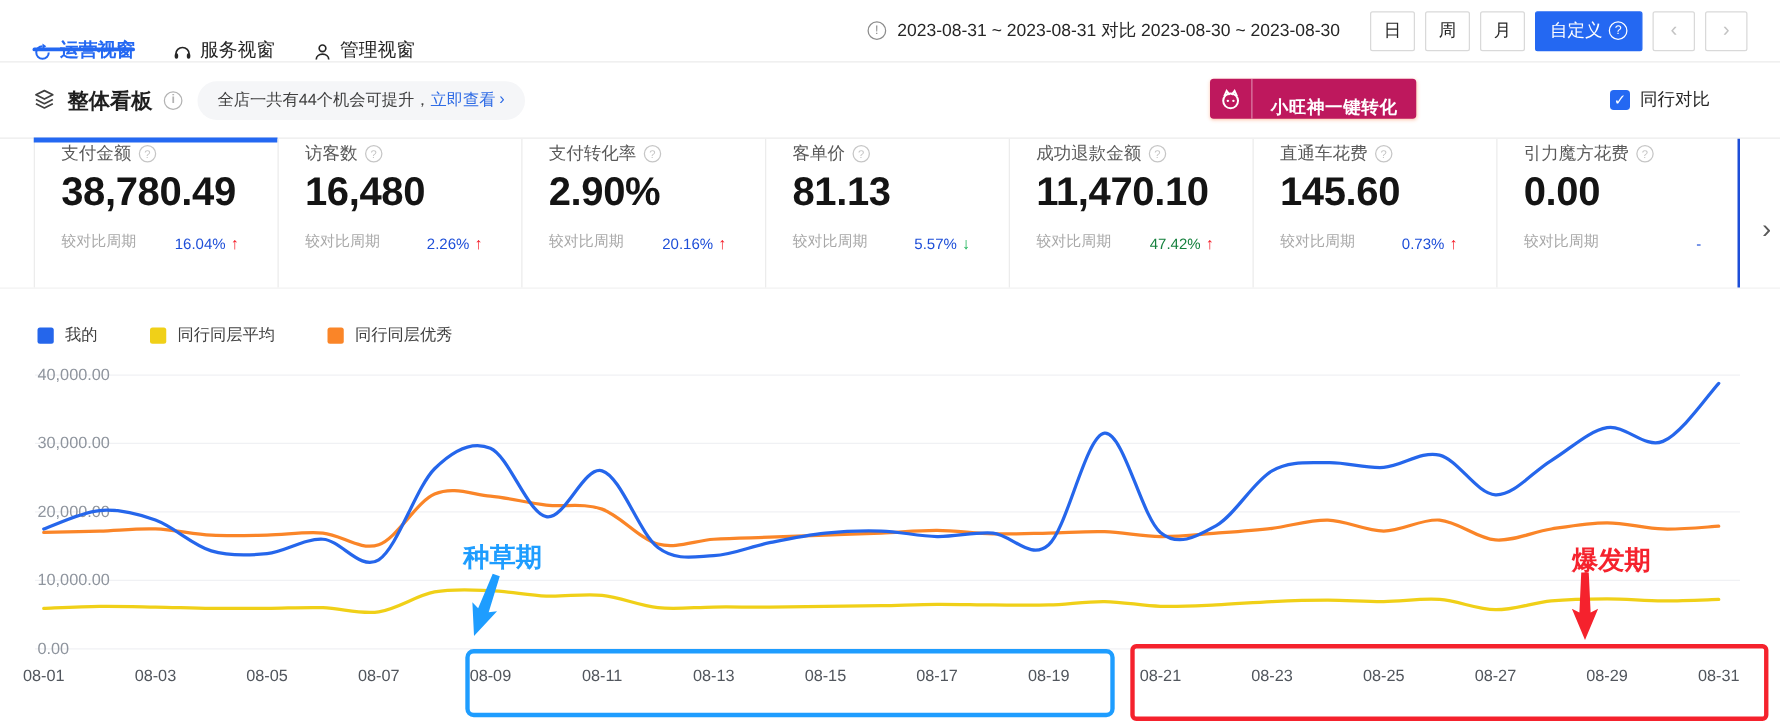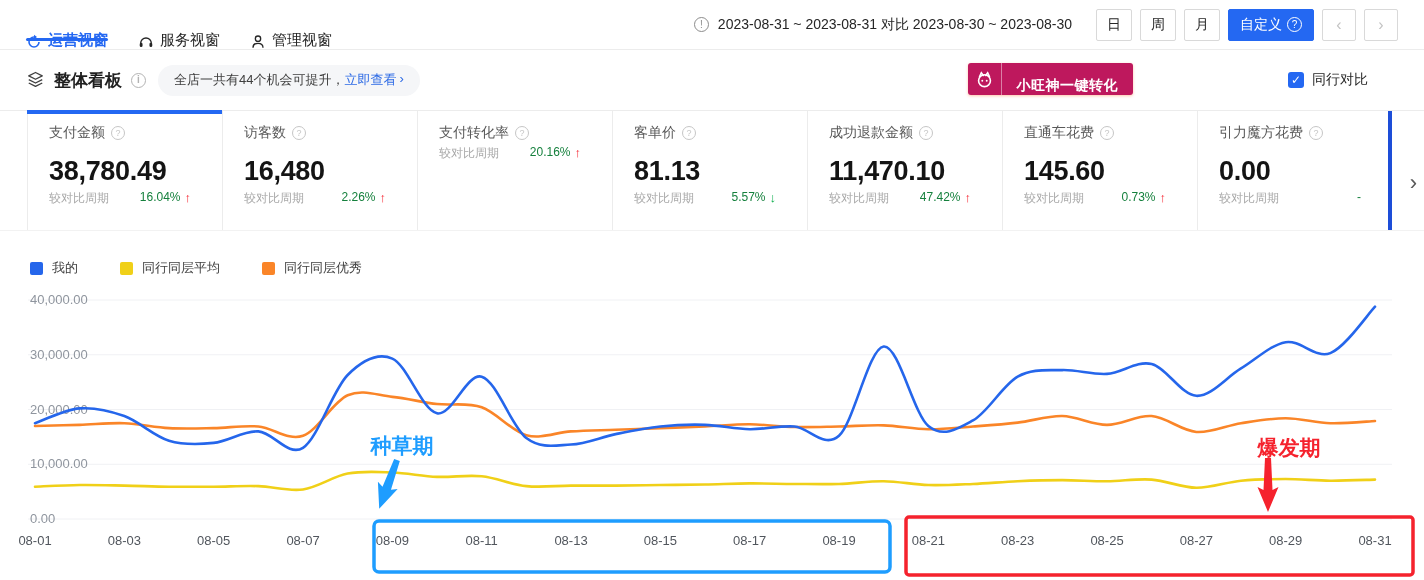--- a/index.html
+++ b/index.html
@@ -37,29 +37,29 @@
          box-shadow:0 1px 3px rgba(252,90,18,.35)}
   .promo-icon{width:33px;height:100%;display:flex;align-items:center;justify-content:center;
               border-right:1px solid rgba(255,255,255,.45)}
   .promo-label{padding:0 15px;font-size:14px;font-weight:700;letter-spacing:.5px}
   .peer{position:absolute;right:56px;top:20px;display:flex;align-items:center;gap:8px;font-size:14px}
   .checkbox{width:16px;height:16px;background:#2468f2;border-radius:3px;color:#fff;display:flex;
             align-items:center;justify-content:center;font-size:12px;cursor:pointer;line-height:1}
   
   .cards{position:absolute;top:110px;left:0;right:0;height:121px;border-top:1px solid #ececec;
          border-bottom:1px solid #f2f2f2;display:flex;padding-left:27px;box-sizing:border-box}
-  .card{position:relative;width:195px;border-left:1px solid #ececec;padding:13px 0 0 21px;
+  .card{position:relative;width:195px;border-left:1px solid #ececec;padding:3px 0 0 21px;
         box-sizing:border-box;cursor:pointer;flex:none}
-  .card:last-of-type{border-right:4px solid #1d4ed8}
+  .card:last-of-type{border-right:2px solid #1d4ed8}
   .card.selected::before{content:"";position:absolute;top:-1px;left:-1px;right:0;height:4px;background:#2468f2}
   .m-title{display:flex;align-items:center;gap:6px;font-size:14px;color:#595959}
   .m-title .cg{color:#c6c6c6;width:14px;height:14px;font-size:9px}
-  .m-value{margin-top:14px;font-size:27px;font-weight:700;color:#141414;letter-spacing:-.3px}
-  .m-cmp{margin-top:3px;display:flex;align-items:flex-start;width:142px;font-size:12px;color:#a8a8a8}
-  .m-change{margin-left:auto;color:#15803d}
+  .m-value{margin-top:3px;font-size:32px;font-weight:700;color:#141414;letter-spacing:-.3px}
+  .m-cmp{margin-top:13px;display:flex;align-items:flex-end;width:142px;font-size:12px;color:#a8a8a8}
+  .m-change{margin-left:auto;color:#1d4ed8}
   .m-change.red{color:#15803d}
   .m-arrow{margin-left:4px;font-weight:900;font-size:13px}
   .m-arrow.up{color:#f5222d}
   .m-arrow.down{color:#0faf4e}
   .cards-more{position:absolute;right:7px;top:50%;transform:translateY(-50%);font-size:22px;
               color:#595959;cursor:pointer}
   
   .legend{position:absolute;top:259px;left:30px;display:flex;gap:42px}
   .legend-item{display:flex;align-items:center;gap:9px;font-size:13px;color:#404040;cursor:pointer}
   .legend-swatch{width:13px;height:13px;border-radius:2px;flex:none}
@@ -172,20 +172,21 @@
       <span>较对比周期</span>
       <span class="m-change">2.26%</span>
       <span class="m-arrow up">↑</span>
     </div>
   </div>
     <div class="card">
     <div class="m-title">
       <span>支付转化率</span>
       <span class="cg">?</span>
     </div>
+    <div class="m-value">2.90%</div>
     <div class="m-cmp">
       <span>较对比周期</span>
       <span class="m-change">20.16%</span>
       <span class="m-arrow up">↑</span>
     </div>
   </div>
     <div class="card">
     <div class="m-title">
       <span>客单价</span>
       <span class="cg">?</span>

